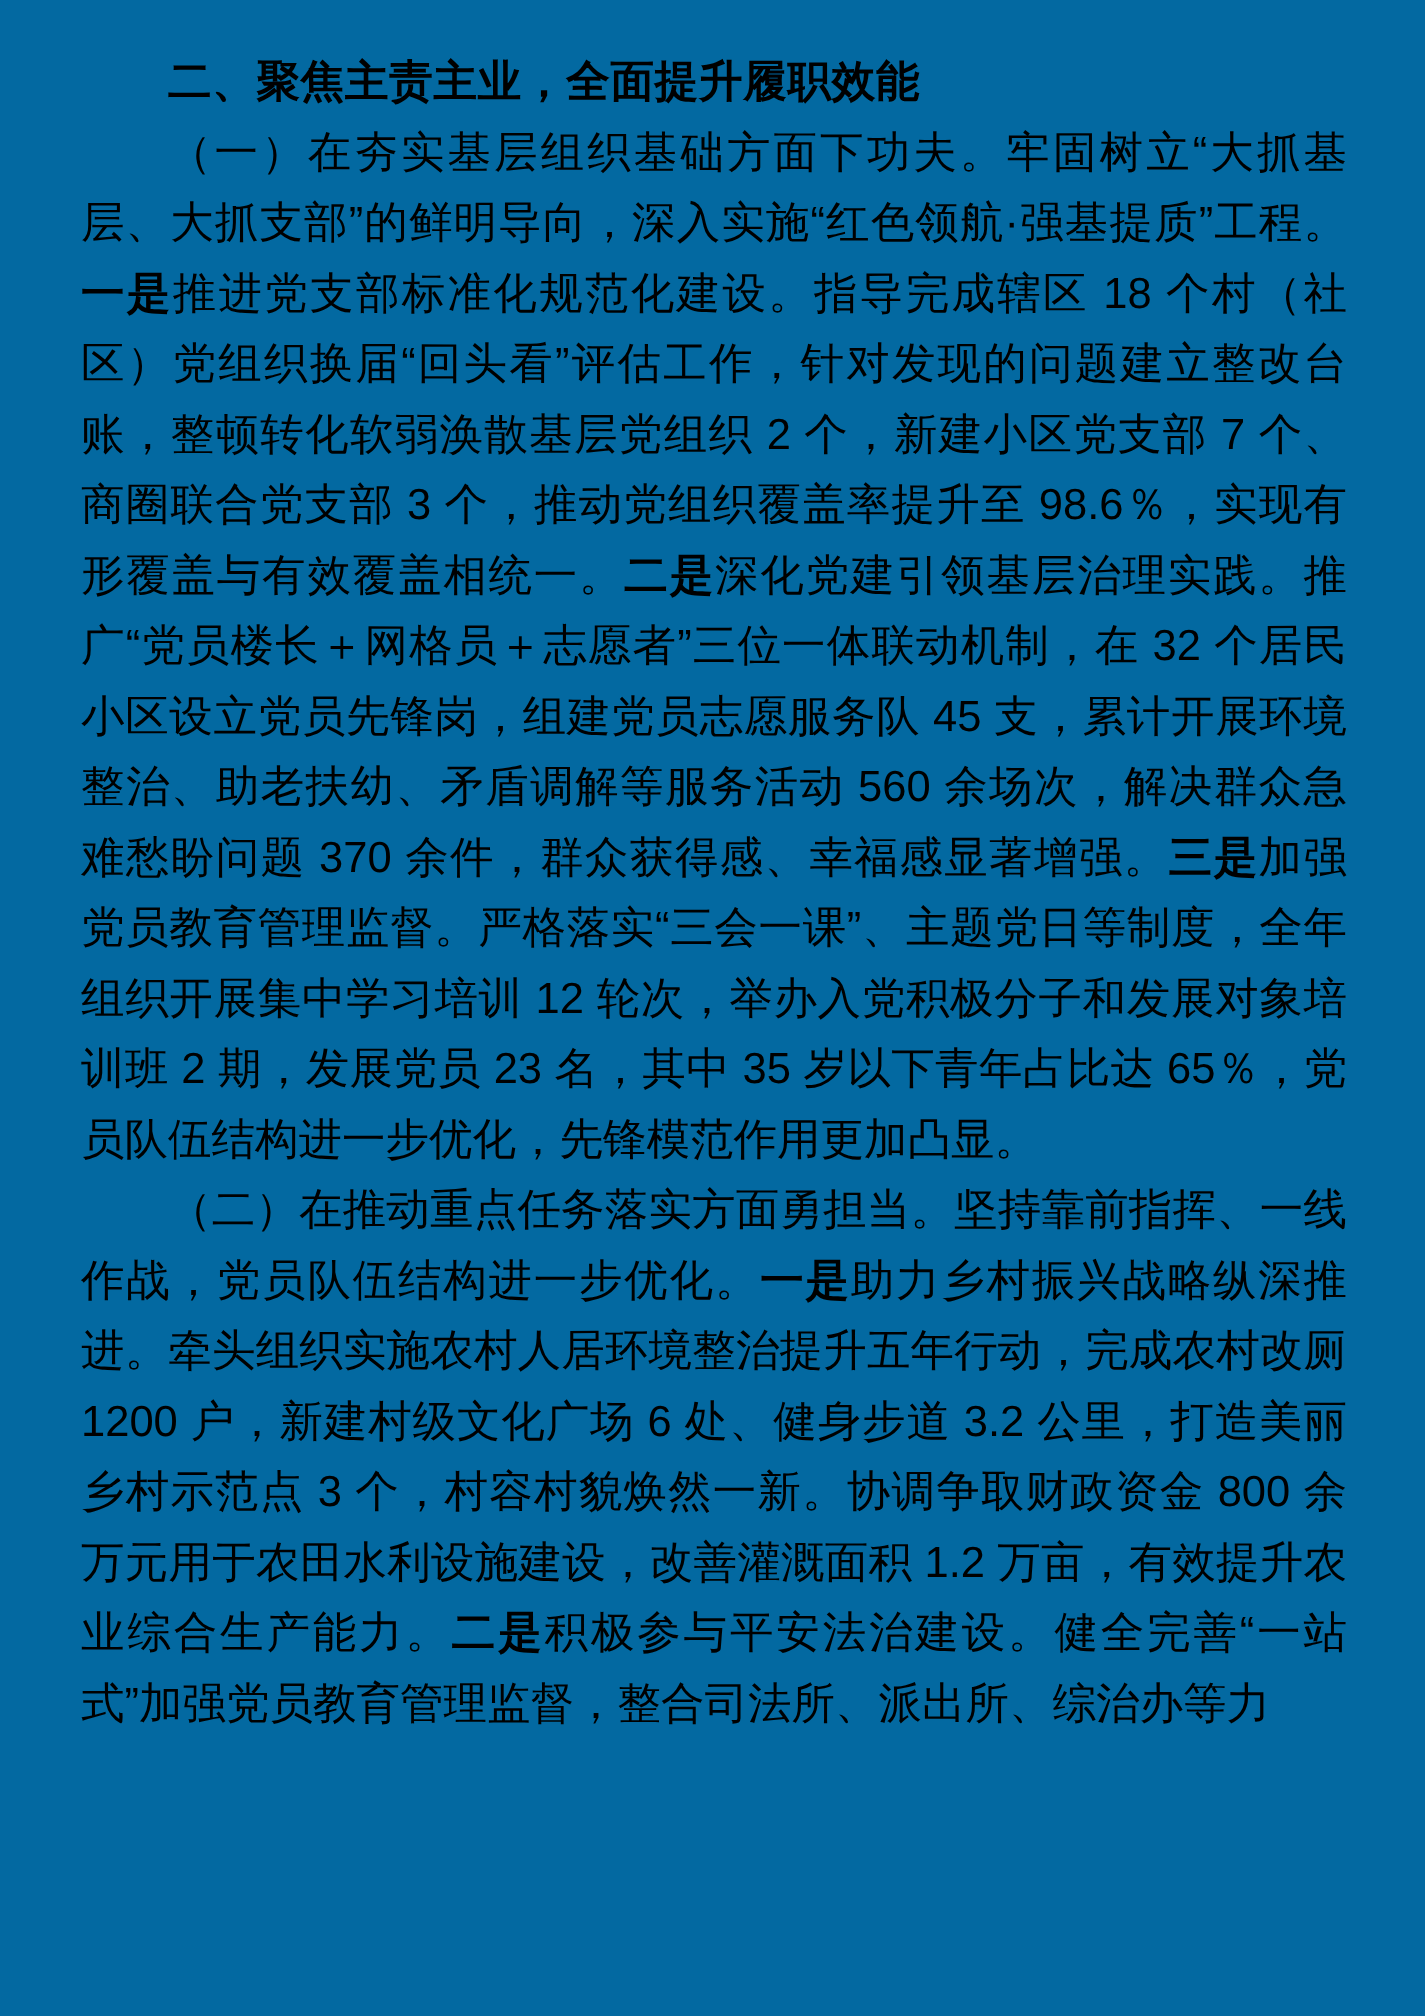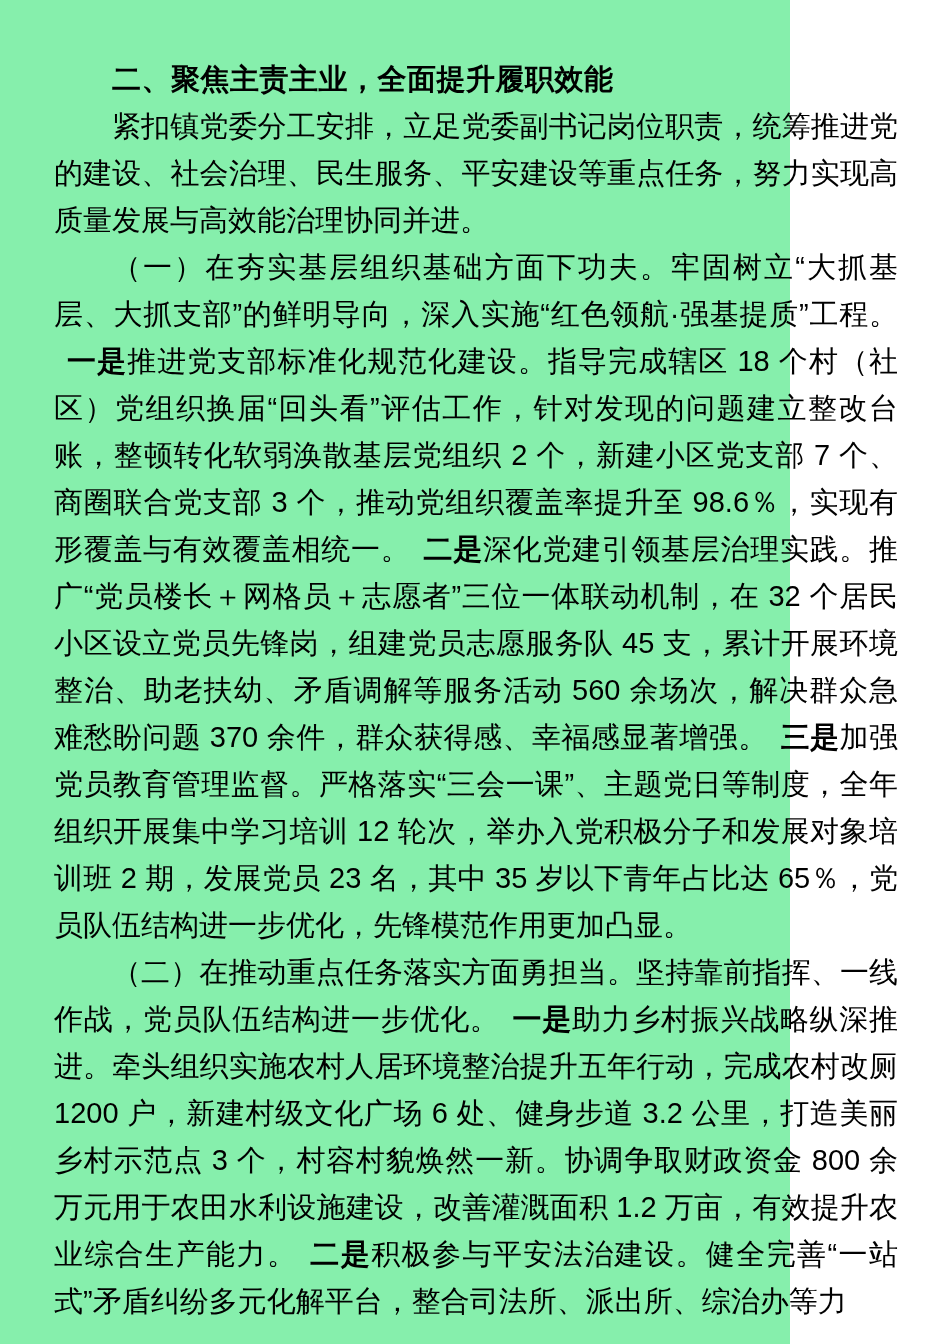--- a/index.html
+++ b/index.html
@@ -9,25 +9,25 @@
   }
   body {
     width: 950px;
     height: 1344px;
     overflow: hidden;
     font-family: "Liberation Sans", "DejaVu Sans", sans-serif;
     color: #000000;
   }
   .page {
     position: relative;
-    width: 790px;
+    width: 950px;
     height: 1344px;
-    background: #86efac;
+    background: #0369a1;
     box-sizing: border-box;
-    padding: 56px 52px 0 54px;
+    padding: 32px 52px 0 54px;
   }
   .doc-body {
     width: 844px;
   }
   p.para {
     margin: 0;
     padding: 0;
     font-size: 29px;
     line-height: 47px;
     text-align: justify;
@@ -42,37 +42,33 @@
     padding: 0;
     font-size: 29px;
     line-height: 47px;
     font-weight: 700;
     text-indent: 58px;
     text-align: left;
     letter-spacing: 0.5px;
   }
   .b {
     font-weight: 700;
-    margin-left: 13px;
   }
 </style>
 </head>
 <body>
 
 <div class="page">
   <div class="doc-body">
 
     <p class="heading">二、聚焦主责主业，全面提升履职效能</p>
 
-    <p class="para">
-      <span>紧扣镇党委分工安排，立足党委副书记岗位职责，统筹推进党的建设、社会治理、民生服务、平安建设等重点任务，努力实现高质量发展与高效能治理协同并进。</span>
-    </p>
 
     <p class="para">
       <span>（一）在夯实基层组织基础方面下功夫。牢固树立“大抓基层、大抓支部”的鲜明导向，深入实施“红色领航·强基提质”工程。</span><span class="b">一是</span><span>推进党支部标准化规范化建设。指导完成辖区 18 个村（社区）党组织换届“回头看”评估工作，针对发现的问题建立整改台账，整顿转化软弱涣散基层党组织 2 个，新建小区党支部 7 个、商圈联合党支部 3 个，推动党组织覆盖率提升至 98.6％，实现有形覆盖与有效覆盖相统一。</span><span class="b">二是</span><span>深化党建引领基层治理实践。推广“党员楼长＋网格员＋志愿者”三位一体联动机制，在 32 个居民小区设立党员先锋岗，组建党员志愿服务队 45 支，累计开展环境整治、助老扶幼、矛盾调解等服务活动 560 余场次，解决群众急难愁盼问题 370 余件，群众获得感、幸福感显著增强。</span><span class="b">三是</span><span>加强党员教育管理监督。严格落实“三会一课”、主题党日等制度，全年组织开展集中学习培训 12 轮次，举办入党积极分子和发展对象培训班 2 期，发展党员 23 名，其中 35 岁以下青年占比达 65％，党员队伍结构进一步优化，先锋模范作用更加凸显。</span>
     </p>
 
     <p class="para">
-      <span>（二）在推动重点任务落实方面勇担当。坚持靠前指挥、一线作战，党员队伍结构进一步优化。</span><span class="b">一是</span><span>助力乡村振兴战略纵深推进。牵头组织实施农村人居环境整治提升五年行动，完成农村改厕 1200 户，新建村级文化广场 6 处、健身步道 3.2 公里，打造美丽乡村示范点 3 个，村容村貌焕然一新。协调争取财政资金 800 余万元用于农田水利设施建设，改善灌溉面积 1.2 万亩，有效提升农业综合生产能力。</span><span class="b">二是</span><span>积极参与平安法治建设。健全完善“一站式”矛盾纠纷多元化解平台，整合司法所、派出所、综治办等力</span>
+      <span>（二）在推动重点任务落实方面勇担当。坚持靠前指挥、一线作战，党员队伍结构进一步优化。</span><span class="b">一是</span><span>助力乡村振兴战略纵深推进。牵头组织实施农村人居环境整治提升五年行动，完成农村改厕 1200 户，新建村级文化广场 6 处、健身步道 3.2 公里，打造美丽乡村示范点 3 个，村容村貌焕然一新。协调争取财政资金 800 余万元用于农田水利设施建设，改善灌溉面积 1.2 万亩，有效提升农业综合生产能力。</span><span class="b">二是</span><span>积极参与平安法治建设。健全完善“一站式”加强党员教育管理监督，整合司法所、派出所、综治办等力</span>
     </p>
 
   </div>
 </div>
 
 </body></html>

